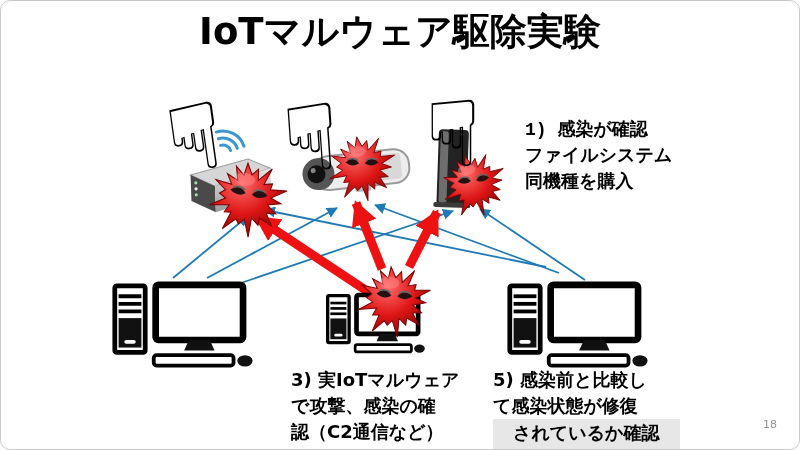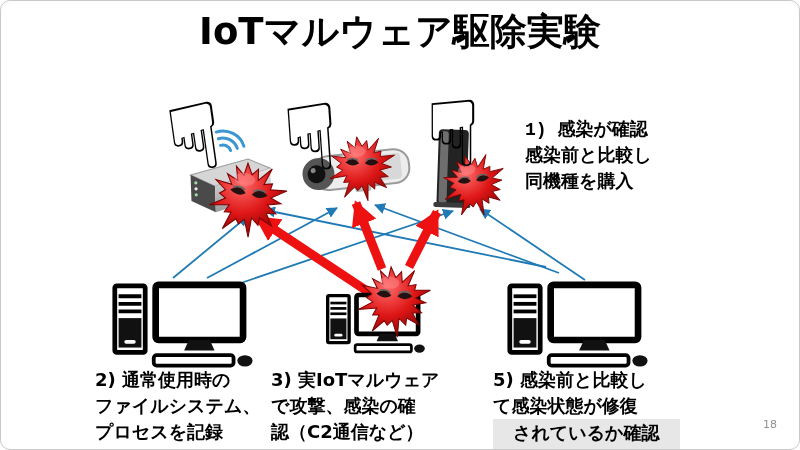--- a/index.html
+++ b/index.html
@@ -143,31 +143,26 @@
 
   <div class="hand" style="left:166px; top:92px; transform:rotate(-8deg);">☟</div>
   <div class="hand" style="left:282px; top:92px; transform:rotate(-4deg);">☟</div>
   <div class="hand" style="left:424px; top:88px;">☟</div>
 
   <div class="abs title">IoTマルウェア駆除実験</div>
 
 
   <div class="abs note3" style="left:524px; top:116px; width:200px;font-family:Liberation Mono, monospace;">
     <div>1) 感染が確認</div>
-    <div>感染前と比較し</div>
+    <div>ファイルシステム</div>
     <div>同機種を購入</div>
   </div>
 
-  <div class="abs note3" style="left:94px; top:366px; width:180px;">
-    <div>2) 通常使用時の</div>
-    <div>ファイルシステム、</div>
-    <div>プロセスを記録</div>
-  </div>
 
-  <div class="abs note3" style="left:270px; top:366px; width:200px;">
+  <div class="abs note3" style="left:290px; top:366px; width:200px;">
     <div>3) 実IoTマルウェア</div>
     <div>で攻撃、感染の確</div>
     <div>認（C2通信など）</div>
   </div>
 
   <div class="abs note3" style="left:492px; top:366px; width:210px;">
     <div>5) 感染前と比較し</div>
     <div>て感染状態が修復</div>
     <div><span class="hl-gray">されているか確認</span></div>
   </div>

